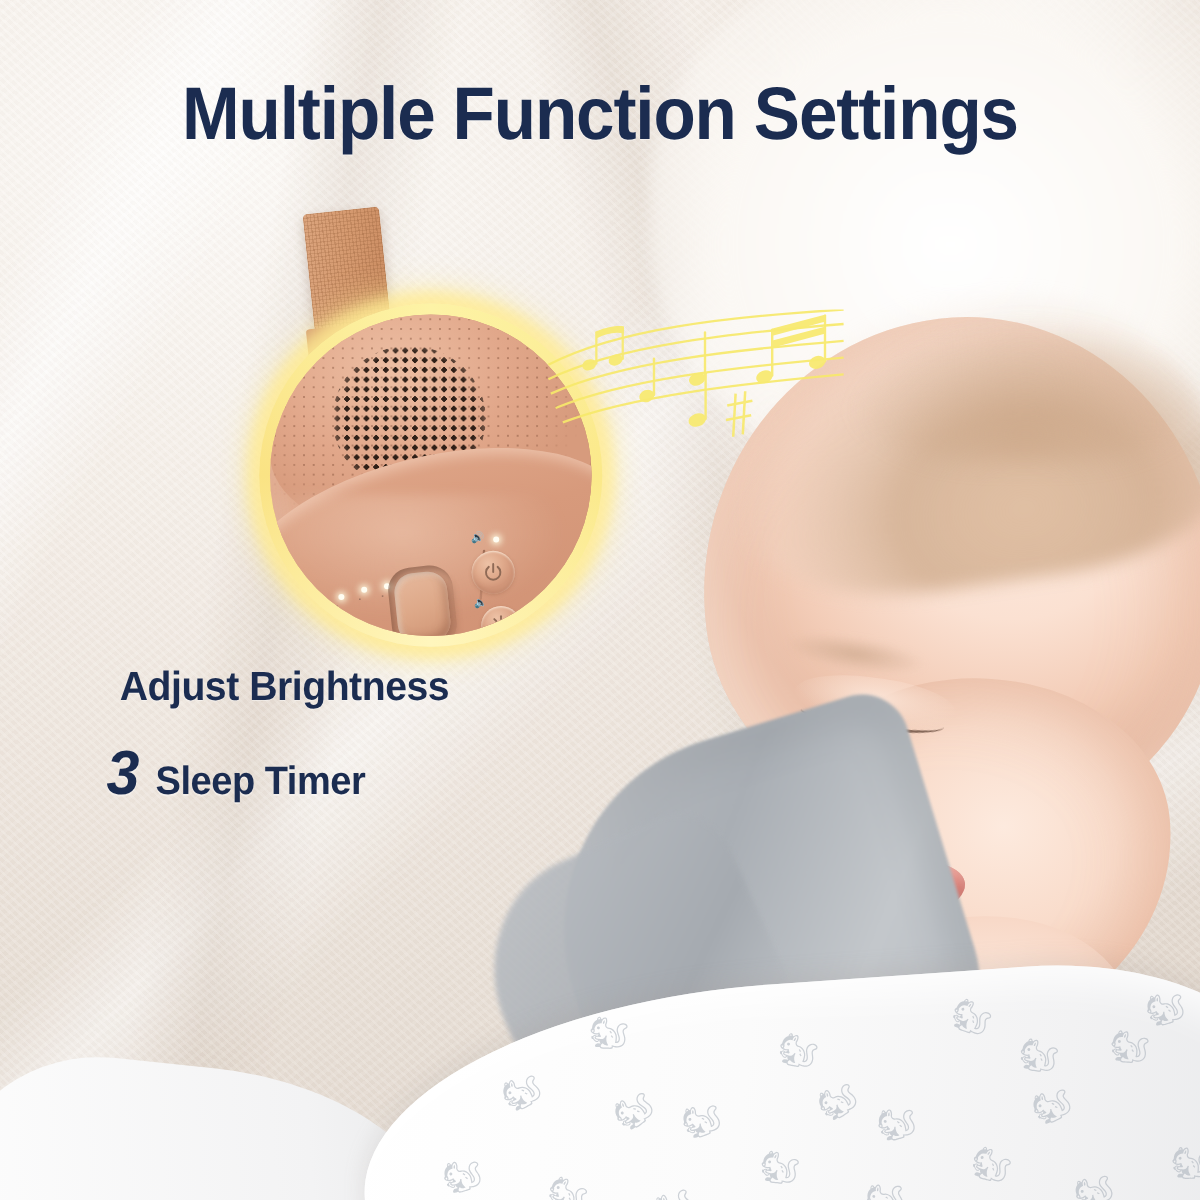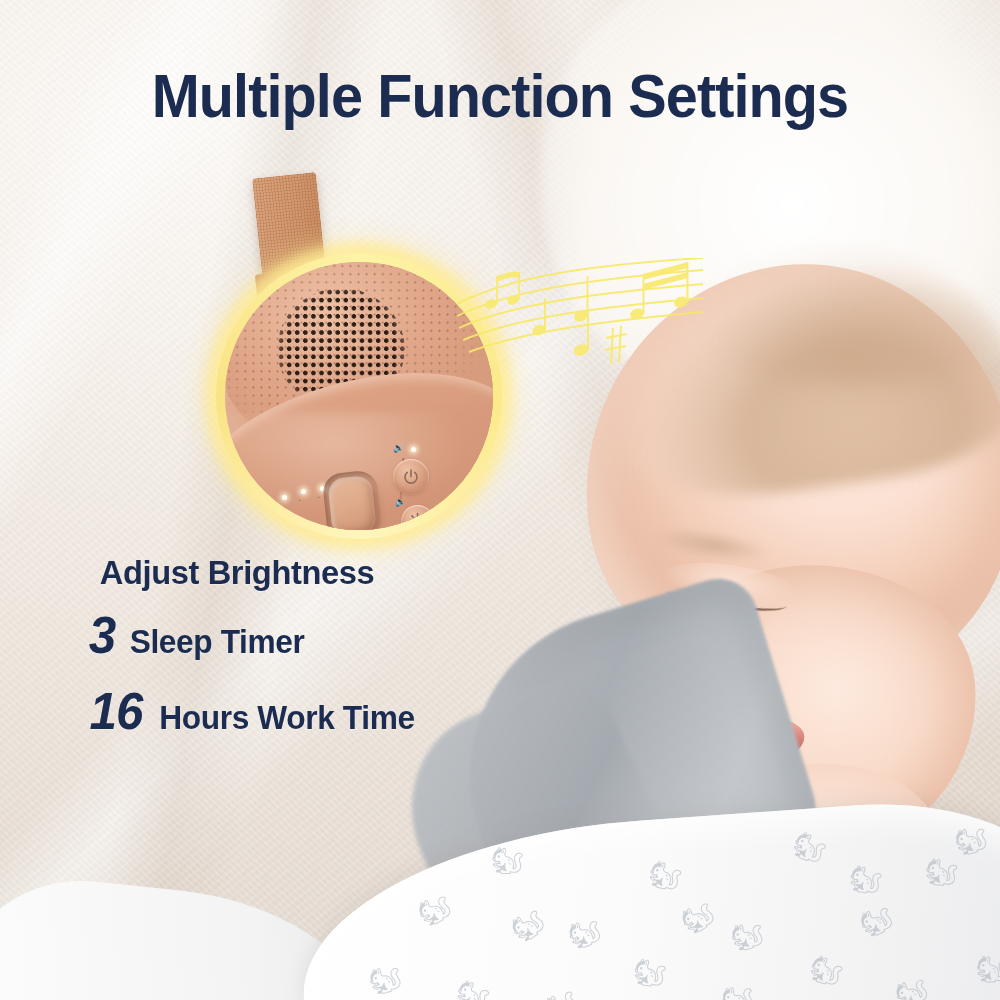--- a/index.html
+++ b/index.html
@@ -303,21 +303,21 @@
     letter-spacing:-1px;margin-right:10px;transform:scaleX(.95);
     text-shadow:0 1px 0 rgba(255,255,255,.4);
   }
   .flabel{
     font-weight:bold;font-size:33px;line-height:1;letter-spacing:-.4px;
     transform:scaleX(.96);
     text-shadow:0 1px 0 rgba(255,255,255,.4);
   }
   .frow.r1 .fnum{font-size:54px;}
   .frow.r1 .flabel{font-size:31px;}
-  .frow.r2{margin-left:6px;margin-bottom:20px;}
+  .frow.r2{margin-left:6px;margin-bottom:30px;}
   .frow.r2 .flabel{font-size:34px;}
   .frow.r3{margin-bottom:24px;}
   .frow.r4{margin-bottom:24px;}
 
   
   .lowpower{
     position:absolute;left:722px;top:947px;display:flex;align-items:center;gap:9px;
   }
   .batt{
     position:relative;width:34px;height:19px;border:2.4px solid #1b2c50;border-radius:4px;
@@ -490,20 +490,16 @@
   </div>
 
   <div class="features">
     <div class="frow r2">
       <span class="flabel">Adjust Brightness</span>
     </div>
     <div class="frow r3">
       <span class="fnum">3</span>
       <span class="flabel">Sleep Timer</span>
     </div>
-    <div class="frow r4">
-      <span class="fnum">16</span>
-      <span class="flabel">Hours Work Time</span>
-    </div>
   </div>
 
 
 </div>
 
 </body></html>

